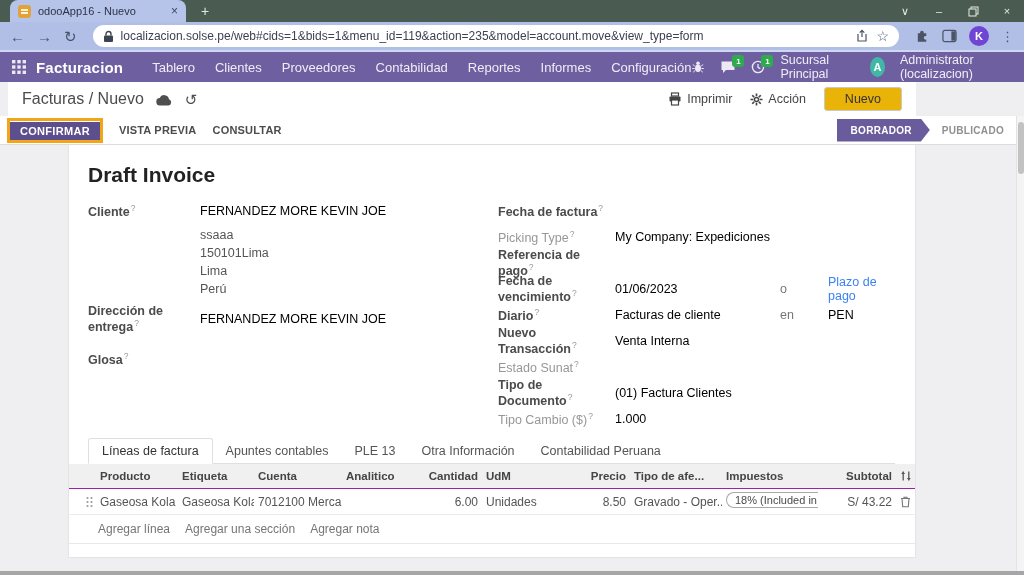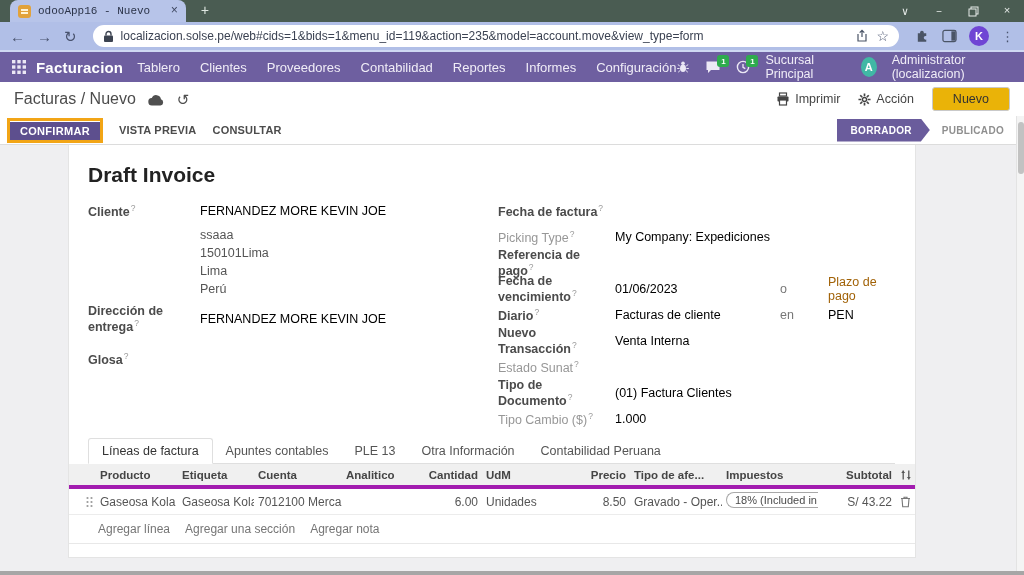--- a/index.html
+++ b/index.html
@@ -1,21 +1,21 @@
 <!DOCTYPE html>
 <html><head>
 <meta charset="utf-8">
 <style>
   * { margin:0; padding:0; box-sizing:border-box; }
   html,body { width:1024px; height:575px; overflow:hidden; }
   body { font-family:"Liberation Sans", sans-serif; }
   .screen { position:relative; width:1024px; height:575px; background:#efeff1; overflow:hidden; }
 
   
-  .titlebar { position:absolute; top:0; left:0; width:1024px; height:22px; background:#4a5c52;font-family:Liberation Mono, monospace; }
+  .titlebar { position:absolute; top:0; left:0; width:1024px; height:22px; background:#4a5c52; }
   .tab { position:absolute; left:10px; top:0; width:176px; height:22px; background:#b7c4e9;
          border-radius:8px 8px 0 0; display:flex; align-items:center; padding:0 8px; gap:7px; }
   .tab-title { font-size:11px; color:#2b3348; white-space:nowrap; overflow:hidden; flex:1; }
   .tab-close { color:#3e4760; font-size:12px; line-height:1; cursor:default; }
   .favicon { width:13px; height:13px; border-radius:3px; background:#e2a23b; position:relative; flex:0 0 13px; }
   .favicon::after { content:""; position:absolute; left:3px; top:4px; width:7px; height:2px; background:#fff3d6; box-shadow:0 3px 0 #fff3d6; }
   .newtab-btn { position:absolute; left:196px; top:2px; width:18px; height:18px; color:#dfe7e1;
                 font-size:14px; text-align:center; line-height:18px; }
   .win-controls { position:absolute; right:0; top:0; height:22px; display:flex; }
   .win-controls span { width:34px; height:22px; display:flex; align-items:center; justify-content:center;
@@ -30,33 +30,33 @@
   .url-text { font-size:12px; color:#3b4252; white-space:nowrap; overflow:hidden; flex:1; }
   .toolbar-right { display:flex; align-items:center; gap:12px; }
   .avatar-k { width:20px; height:20px; border-radius:50%; background:#6f45d4; color:#fff; font-size:11px;
               font-weight:700; display:flex; align-items:center; justify-content:center; }
   .dots { font-size:13px; color:#49536e; }
 
   
   .odoo-nav { position:absolute; top:52px; left:0; width:1024px; height:30px; background:#6e5fa0;
               display:flex; align-items:center; padding:0 12px; color:#fff; }
   .app-name { font-size:15px; font-weight:700; margin:0 14px 0 10px; letter-spacing:.2px; }
-  .nav-menu { display:flex; align-items:center; gap:20px; }
+  .nav-menu { display:flex; align-items:center; gap:20px;margin-left:15px; }
   .nav-menu span { font-size:13px; color:#f0edf7; }
   .nav-right { margin-left:auto; display:flex; align-items:center; gap:15px; }
   .icon-badge { position:relative; display:flex; }
   .badge { position:absolute; top:-5px; right:-8px; min-width:12px; height:12px; border-radius:3px;
            background:#2eab4d; color:#fff; font-size:8px; font-weight:700; display:flex; align-items:center;
            justify-content:center; padding:0 2px; }
   .nav-text { font-size:12.5px; color:#f0edf7; }
   .avatar-a { width:20px; height:20px; border-radius:50%; background:#41b8a5; color:#fff; font-size:11px;
               font-weight:700; display:flex; align-items:center; justify-content:center; }
 
   
-  .control-panel { position:absolute; top:82px; left:0; width:1024px; height:34px; background:#fff;
+  .control-panel { position:absolute; top:82px; left:8px; width:908px; height:34px; background:#fff;
                    display:flex; align-items:center; padding:0 14px; }
   .breadcrumb { font-size:16px; color:#4c4c4c; }
   .cp-icons { display:flex; align-items:center; gap:12px; margin-left:12px; }
   .undo-glyph { font-size:15px; color:#4f4f4f; line-height:1; }
   .cp-right { margin-left:auto; display:flex; align-items:center; gap:18px;justify-content:flex-end; }
   .cp-action { display:flex; align-items:center; gap:5px; font-size:12.5px; color:#454545; }
   .btn-nuevo { border:1px solid #c9c9c9; border-radius:3px; background:#eab308; font-size:12.5px; color:#333;
                padding:4px 20px; font-family:inherit; }
 
   
@@ -92,36 +92,36 @@
   .col-left { width:410px; flex:0 0 410px; }
   .col-right { flex:1; }
   .frow { display:flex; align-items:center; height:26px; }
   .flabel { font-size:12.5px; font-weight:700; color:#4b4b4b; }
   .flabel.muted { color:#979797; font-weight:400; }
   .col-left .flabel { width:112px; flex:0 0 112px; }
   .col-right .flabel { width:117px; flex:0 0 117px; }
   .fval { font-size:12.5px; color:#000000; }
   .fval.w165 { width:165px; flex:0 0 165px; }
   .fconj { width:48px; flex:0 0 48px; font-size:12.5px; color:#777; }
-  .placeholder { font-size:12.5px; color:#a16207; }
+  .placeholder { font-size:12.5px; color:#3b82f6; }
   sup.help { font-size:8.5px; color:#999; margin-left:1px; font-weight:400; }
   .address { padding-left:112px; font-size:12.5px; color:#555; line-height:18px; margin-top:2px; }
   .mt8 { margin-top:8px; } .mt14 { margin-top:14px; }
 
   
   .tabs { display:flex; margin-top:6px; border-bottom:1px solid #dfdfdf; align-items:flex-end; }
   .tab-item { font-size:12.5px; color:#555; padding:5px 13px; }
   .tab-item.active { border:1px solid #dfdfdf; border-bottom:1px solid #fff; border-radius:3px 3px 0 0;
                      margin-bottom:-1px; color:#333; background:#fff; }
 
   
   .table-wrap { margin:0 -20px 0 -19px; }
   .tgrid { display:grid; grid-template-columns:14px 82px 76px 88px 80px 60px 62px 86px 92px 100px 74px 22px;
            align-items:center; padding-left:13px; }
-  .thead { background:#f0f0f0; border-bottom:4px solid #a21caf; height:25px; }
+  .thead { background:#f0f0f0; border-bottom:1px solid #a21caf; height:25px; }
   .th { font-size:11.5px; font-weight:700; color:#454545; padding:0 4px; white-space:nowrap; overflow:hidden; }
   .trow { height:26px; border-bottom:1px solid #ececec; }
   .td { font-size:12px; color:#555; padding:0 4px; white-space:nowrap; overflow:hidden; }
   .ralign { text-align:right; }
   .pill { display:inline-block; border:1px solid #a8a8a8; border-right:none; border-radius:10px 0 0 10px;
           padding:1px 1px 1px 8px; font-size:11px; color:#4a4a4a; max-width:100%; overflow:hidden;
           white-space:nowrap; }
   .tfoot { display:flex; gap:15px; padding:7px 0 7px 29px; border-bottom:1px solid #e8e8e8; }
   .tfoot span { font-size:12px; color:#757575; }
 

